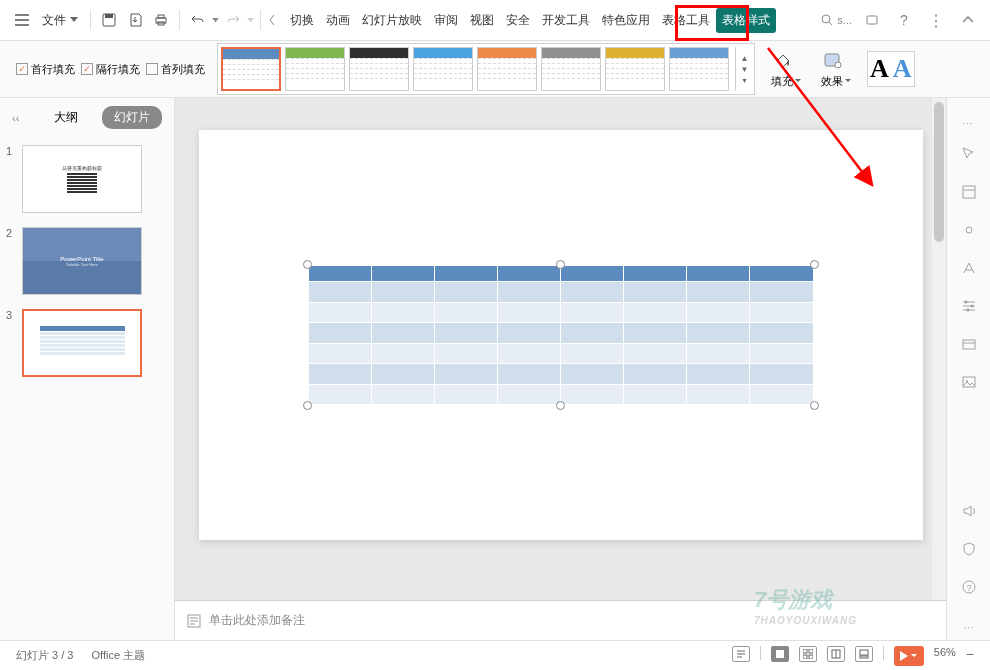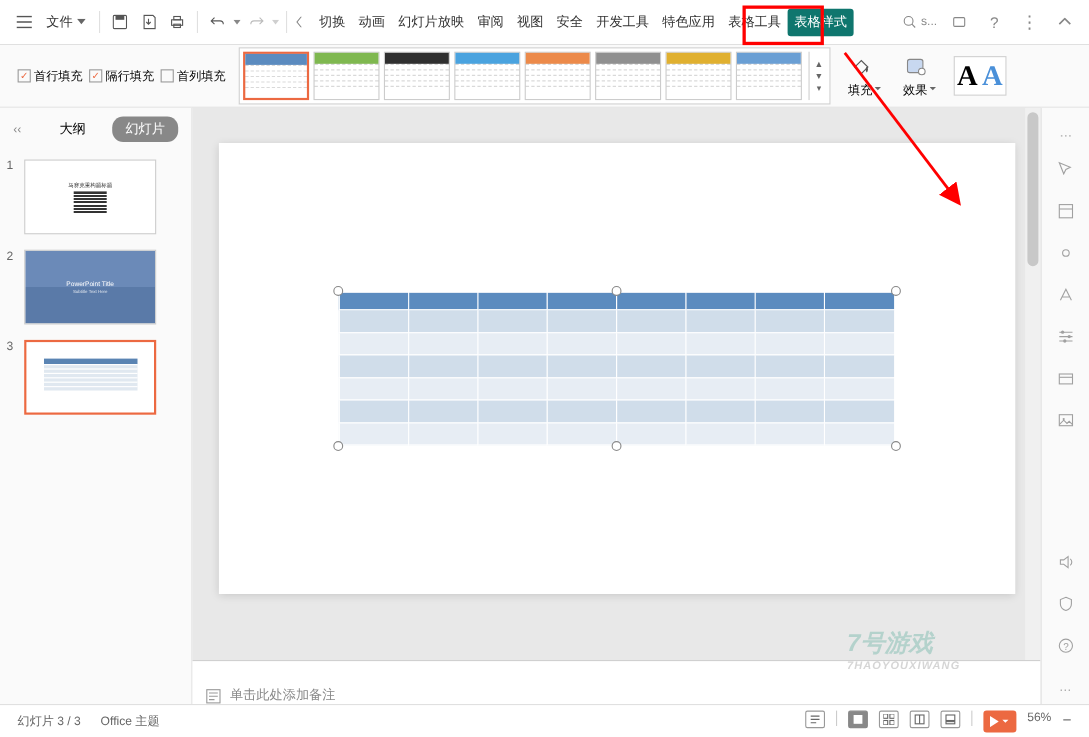--- a/index.html
+++ b/index.html
@@ -60,37 +60,37 @@
 .slide { width:724px; height:410px; background:#fff; box-shadow:0 2px 8px rgba(0,0,0,.15); position:relative; }
 
 .slide-table { position:absolute; left:109px; top:135px; width:506px; height:140px; }
 .sel-handle { position:absolute; width:9px; height:9px; background:#fff; border:1px solid #888; border-radius:50%; }
 .table-grid { border-collapse:collapse; width:100%; height:100%; table-layout:fixed; }
 .table-grid td { border:1px solid #fff; }
 .table-grid .hr td { background:#5b8bbf; height:16px; }
 .table-grid .r1 td { background:#d0ddea; height:20px; }
 .table-grid .r2 td { background:#e7edf4; height:20px; }
 
-.notes { height:40px; border-top:1px solid #d0d0d0; background:#fff; display:flex; align-items:flex-end; padding:0 12px; gap:8px; font-size:12px; color:#888; }
+.notes { height:40px; border-top:1px solid #d0d0d0; background:#fff; display:flex; align-items:center; padding:0 12px; gap:8px; font-size:12px; color:#888; }
 
 .right-rail { width:44px; border-left:1px solid #e0e0e0; background:#fafafa; display:flex; flex-direction:column; align-items:center; padding-top:20px; gap:18px; }
 .right-rail .r-ico { width:20px; height:20px; cursor:pointer; opacity:.6; display:flex; align-items:center; justify-content:center; }
 
 .status { height:30px; border-top:1px solid #e0e0e0; display:flex; align-items:center; padding:0 16px; font-size:11px; color:#666; gap:18px; }
 .status .right-s { margin-left:auto; display:flex; align-items:flex-start; gap:10px; }
 .view-btn { width:18px; height:16px; border:1px solid #999; cursor:pointer; border-radius:2px; display:flex; align-items:center; justify-content:center; }
 .view-btn.active { background:#888; border-color:#888; }
 .play { width:30px; height:20px; background:#ec6941; border-radius:3px; display:flex; align-items:center; justify-content:center; cursor:pointer; }
 
 .scrollbar-v { position:absolute; right:0; top:0; width:14px; height:100%; background:#f0f0f0; }
 .sb-thumb { position:absolute; top:4px; right:2px; width:10px; height:140px; background:#c8c8c8; border-radius:5px; }
 
 .arrow-annotation { position:absolute; pointer-events:none; z-index:100; }
 
-.watermark { position:absolute; bottom:30px; right:0px; width:220px; height:70px; opacity:.35; font-size:30px; font-style:italic; font-weight:bold; color:#888; display:flex; pointer-events:none; }
+.watermark { position:absolute; bottom:30px; right:16px; width:220px; height:70px; opacity:.35; font-size:30px; font-style:italic; font-weight:bold; color:#888; display:flex; align-items:center; pointer-events:none; }
 </style>
 </head>
 <body>
 
 <div class="toolbar">
   <div class="menu-btn icon-btn">
     <svg width="14" height="12" viewBox="0 0 14 12">
         <path d="M0 1h14M0 6h14M0 11h14" stroke="#555" stroke-width="1.5"></path>
       </svg>
   </div>

